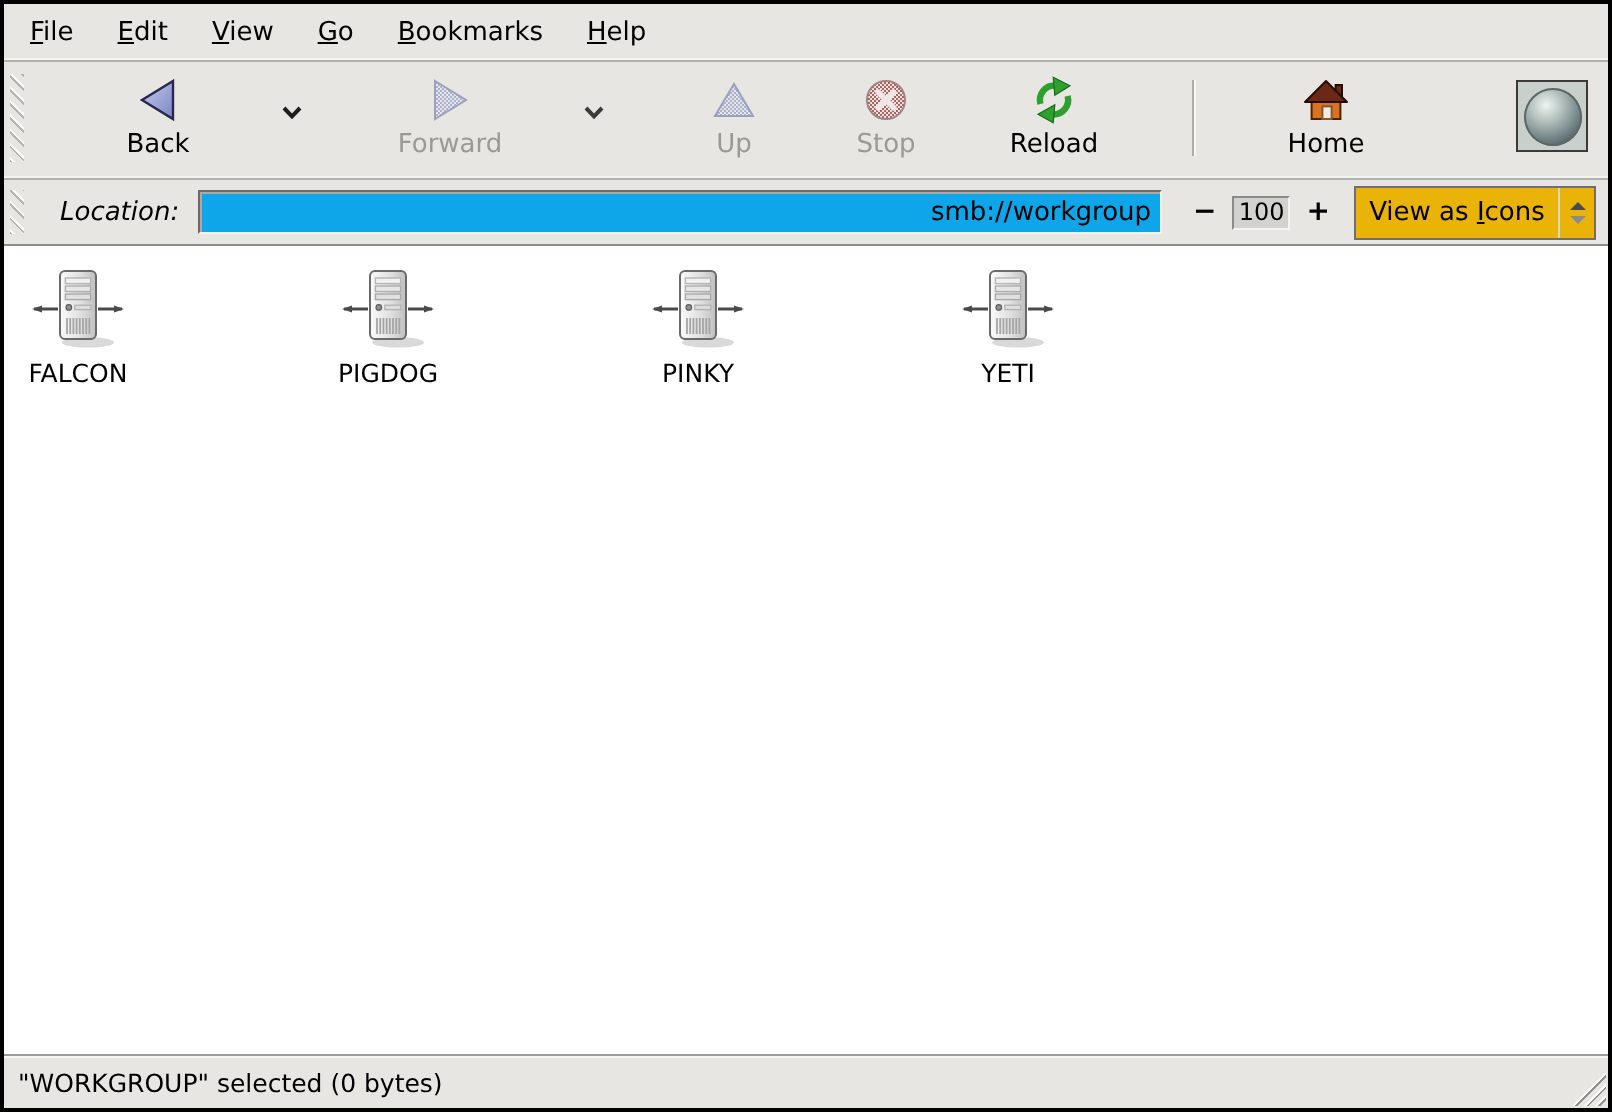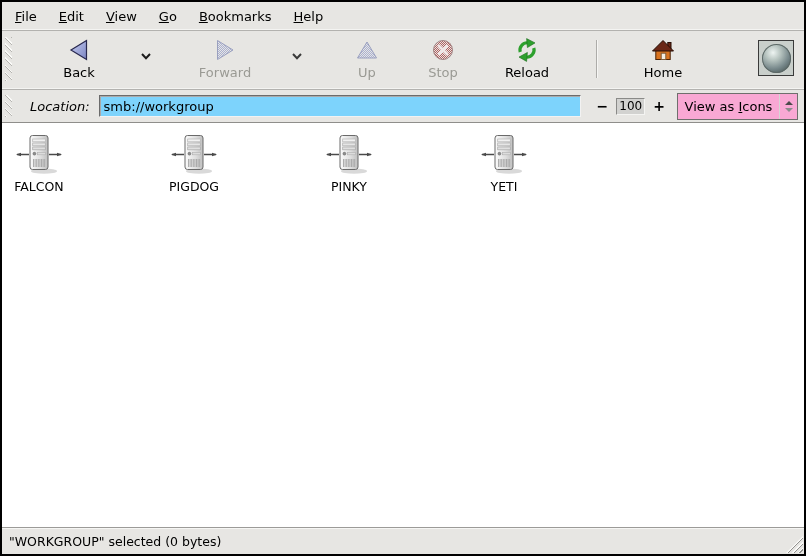--- a/index.html
+++ b/index.html
@@ -31,26 +31,26 @@
     background:radial-gradient(circle at 38% 30%,#eef4f2 0%,#b7c4c0 28%,#76878a 60%,#4c5a59 85%,#414d4c 100%);
     box-shadow:0 0 0 1px #5c6866 inset;}
   
   .locbar{height:32px;flex:0 0 32px;display:flex;align-items:center;
     border-bottom:1px solid #8f8e8b;}
   .locbar .grip{height:22px;margin:0 0 0 3px;}
   .loc-label{font-size:13px;margin-left:18px;white-space:nowrap;font-style:italic;}
   .loc-input{flex:1;margin-left:9px;margin-right:14px;height:22px;box-sizing:border-box;
     border:1px solid;border-color:#6b6b6b #f2f2f2 #f2f2f2 #6b6b6b;
     box-shadow:inset 1px 1px 0 #a9a9a9;
-    font:13px "DejaVu Sans","Liberation Sans",sans-serif;padding:0 4px;background:#7dd3fc;outline:none;}
+    font:13px "DejaVu Sans","Liberation Sans",sans-serif;padding:0 4px;background:#0ea5e9;outline:none;text-align:right;}
   .zoom-btn{font-size:14px;font-weight:bold;padding:0 2px;cursor:default;line-height:16px;}
   .zoom-box{width:29px;height:17px;margin:0 6px;background:#d2d2d0;
     border:1px solid;border-color:#8a8a88 #f4f4f2 #f4f4f2 #8a8a88;
     font-size:12px;display:flex;align-items:center;justify-content:center;box-sizing:border-box;}
-  .viewas{width:121px;height:27px;margin:0 6px 0 10px;background:#f9a8d4;
+  .viewas{width:121px;height:27px;margin:0 6px 0 10px;background:#eab308;
     border:1px solid #6f6f6d;display:flex;align-items:center;box-sizing:border-box;}
   .viewas .va-lbl{flex:1;text-align:center;font-size:13px;white-space:nowrap;}
   .viewas .va-lbl .mn{text-decoration:underline;}
   .viewas .va-sep{width:1px;height:25px;background:#d6d6d4;}
   .viewas .va-ind{width:17px;display:flex;align-items:center;justify-content:center;}
   
   .content{flex:1;background:#fff;overflow:hidden;display:flex;align-items:flex-start;padding-top:10px;}
   .file-item{width:74px;display:flex;flex-direction:column;align-items:center;}
   .file-item + .file-item{margin-left:81px;}
   .file-item .fname{font-size:12.5px;margin-top:2px;color:#000;white-space:nowrap;}

